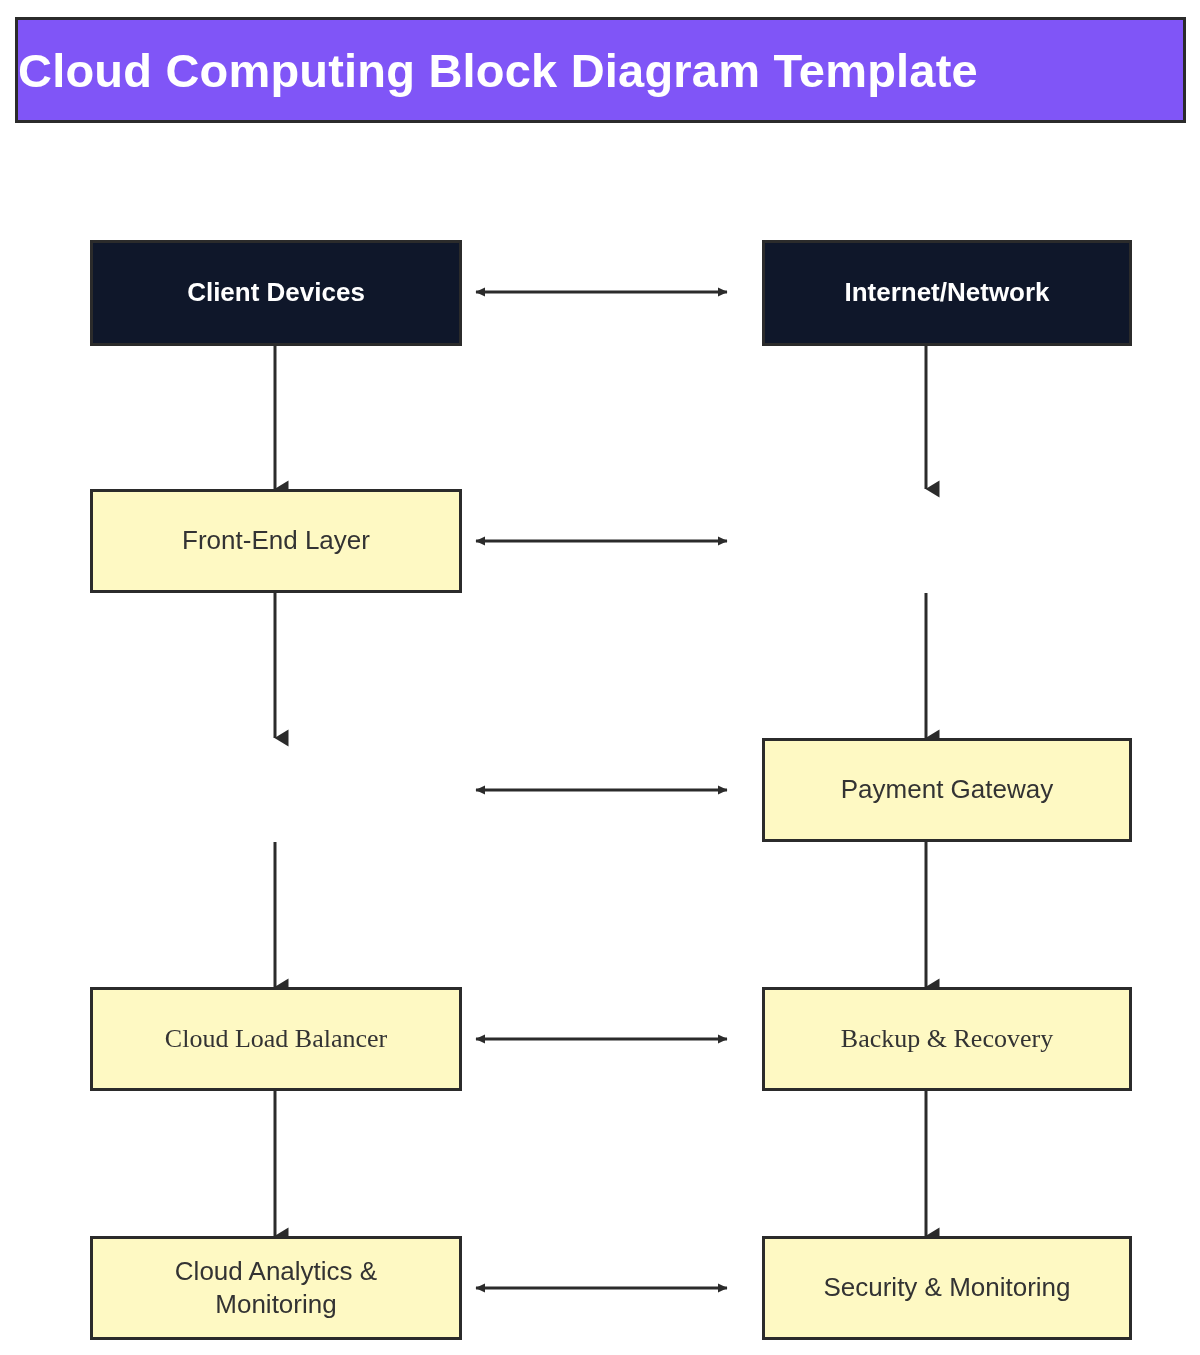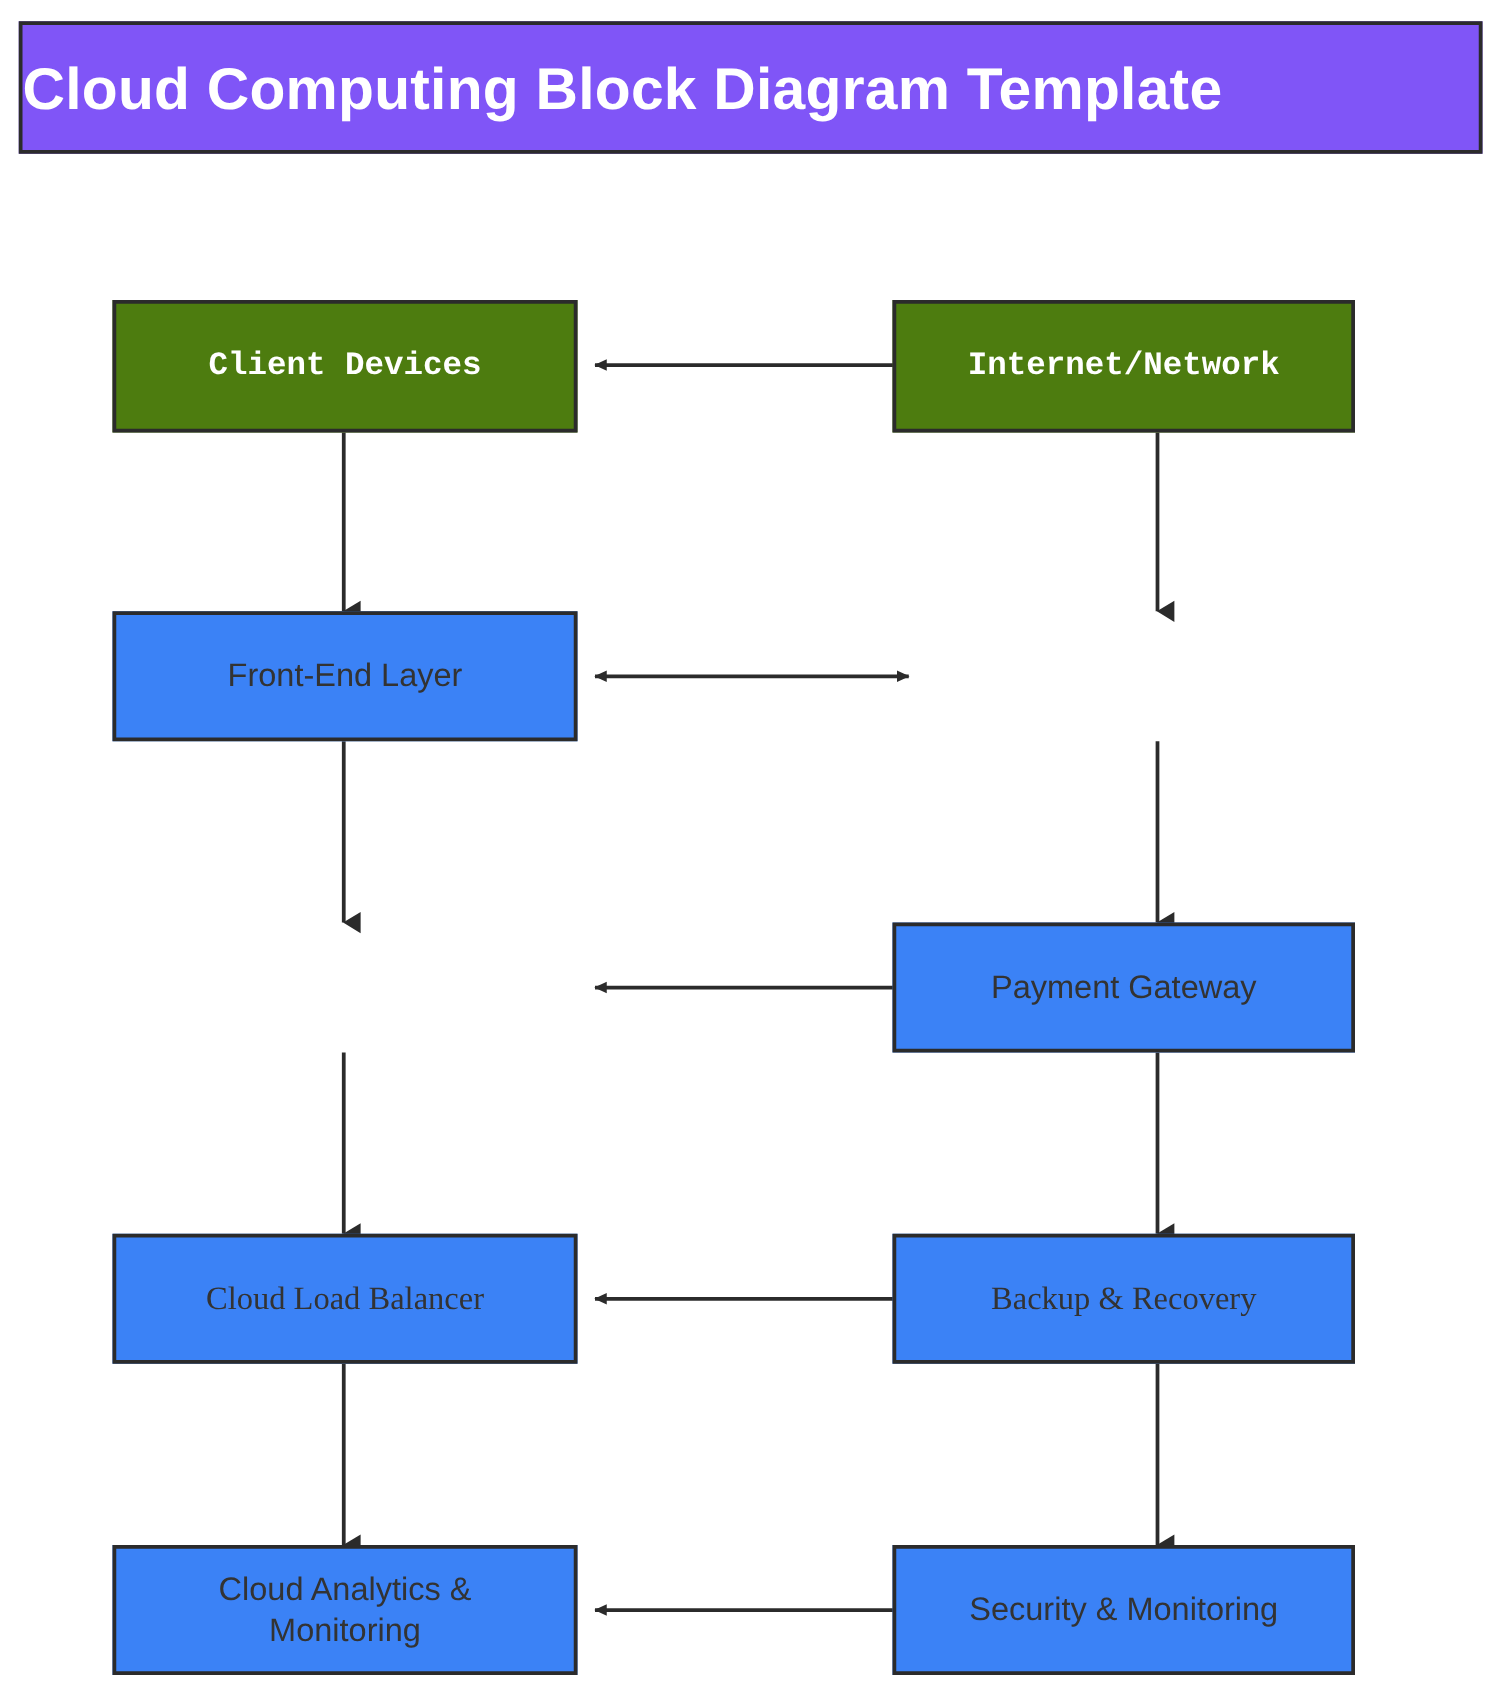--- a/index.html
+++ b/index.html
@@ -63,38 +63,37 @@
     align-items: center;
     justify-content: center;
     text-align: center;
   }
   .node .node-label {
     font-size: 26px;
     line-height: 1.28;
     padding: 0 8px;
   }
   .node.kind-primary {
-    background: #4d7c0f;
-    font-family: Liberation Mono, monospace;
+    background: #0f172a;
   }
   .node.kind-primary .node-label {
     color: #ffffff;
     font-weight: bold;
   }
   .node.kind-secondary {
-    background: #3b82f6;
+    background: #fef9c3;
   }
   .node.kind-secondary .node-label {
     color: #333333;
     font-weight: normal;
   }
 
   
   .col-left  { left: 90px;  width: 372px; }
-  .col-right { left: 714px; width: 370px; }
+  .col-right { left: 762px; width: 370px; }
   .row-1 { top: 240px; height: 106px; }
   .row-2 { top: 489px; height: 104px; }
   .row-3 { top: 738px; height: 104px; }
   .row-4 { top: 987px; height: 104px; font-family: Liberation Serif, serif; }
   .row-5 { top: 1236px; height: 104px; }
 </style>
 </head>
 <body>
 
 <div id="title-banner">

